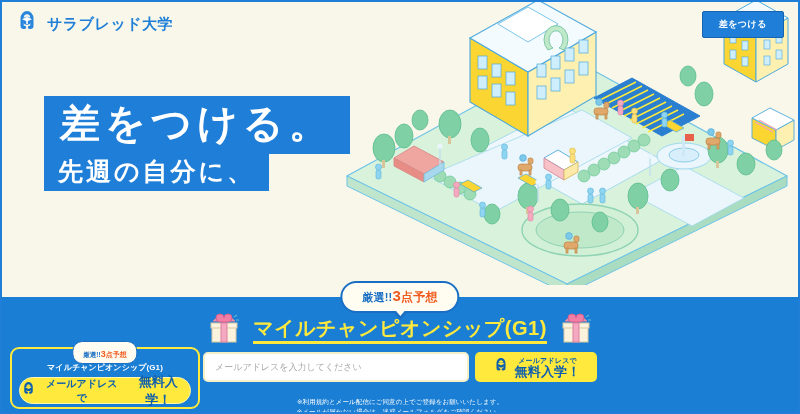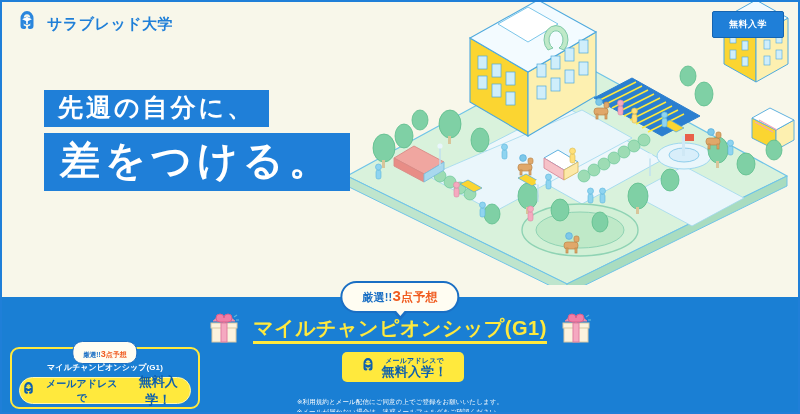--- a/index.html
+++ b/index.html
@@ -467,26 +467,26 @@
     <div class="topbar">
       <div class="brand">
         <svg class="brand-mark" viewBox="0 0 32 32">
           <path d="M8,9 a8,9 0 1,1 16,0 l0,9 a4,4 0 0,1 -4,4 l-1,0 a2,2 0 0,1 0,-4 l1,0 l0,-9 a4,5 0 1,0 -8,0 l0,9 l1,0 a2,2 0 0,1 0,4 l-1,0 a4,4 0 0,1 -4,-4 z" fill="#2a86dd"></path>
           <circle cx="16" cy="12" r="5" fill="#2a86dd"></circle>
           <path d="M10,10 l6,-3 l6,3 l-6,3 z" fill="#ffffff"></path>
           <rect x="15" y="12" width="2" height="4" fill="#ffffff"></rect>
         </svg>
         <span class="brand-name">サラブレッド大学</span>
       </div>
-      <button class="login-btn">無料入学</button>
+      <button class="login-btn">差をつける</button>
     </div>
 
     <div class="hero-copy">
+      <div><span class="hero-line2">差をつける。</span></div>
       <div><span class="hero-line1">先週の自分に、</span></div>
-      <div><span class="hero-line2">差をつける。</span></div>
     </div>
   </div>
 
   <div class="signup">
 
     <div class="pick-badge">
       <span class="pick-gen">厳選!!</span><span class="pick-num">3</span><span class="pick-suffix">点予想</span>
     </div>
 
     <div class="race-row">
@@ -512,20 +512,21 @@
         <rect x="14" y="10" width="6" height="19" fill="#f5a9c0" stroke="#e07f9f" stroke-width="1"></rect>
         <path d="M13,9 a4,4 0 1,1 4,-4 a4,4 0 1,1 4,4 z" fill="#f07fa8" stroke="#d9608c" stroke-width="1"></path>
         <g stroke="#5bb6de" stroke-width="1.2">
           <line x1="27" y1="4" x2="30" y2="2"></line>
             <line x1="29" y1="7" x2="32" y2="7"></line>
         </g>
       </svg>
     </div>
 
     <div class="form-row">
+      <input class="email-input" type="text" placeholder="メールアドレスを入力してください" style="">
       <button class="cta-btn">
         <svg class="cta-horseshoe" viewBox="0 0 32 32">
           <path d="M8,9 a8,9 0 1,1 16,0 l0,9 a4,4 0 0,1 -4,4 l-1,0 a2,2 0 0,1 0,-4 l1,0 l0,-9 a4,5 0 1,0 -8,0 l0,9 l1,0 a2,2 0 0,1 0,4 l-1,0 a4,4 0 0,1 -4,-4 z" fill="#0d5fae"></path>
           <circle cx="16" cy="12" r="5" fill="#0d5fae"></circle>
           <path d="M10,10 l6,-3 l6,3 l-6,3 z" fill="#ffe93d"></path>
         </svg>
         <span class="cta-texts">
           <span class="cta-small">メールアドレスで</span>
           <span class="cta-big">無料入学！</span>
         </span>

